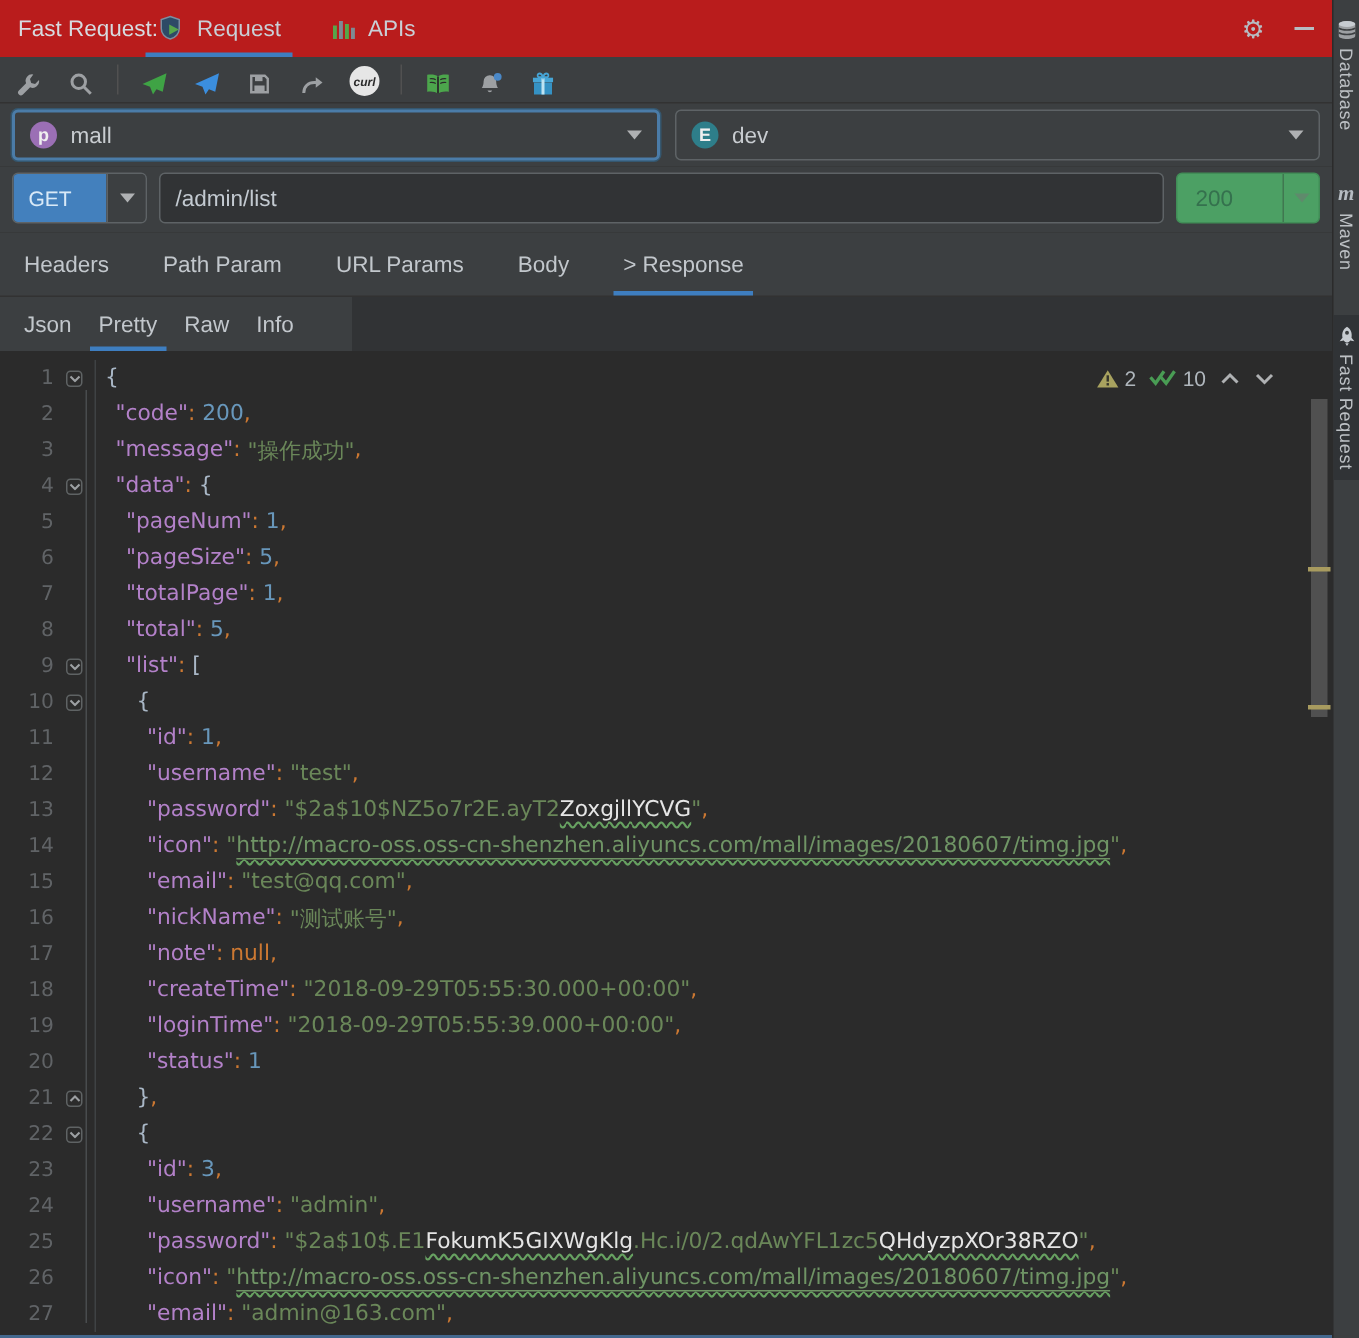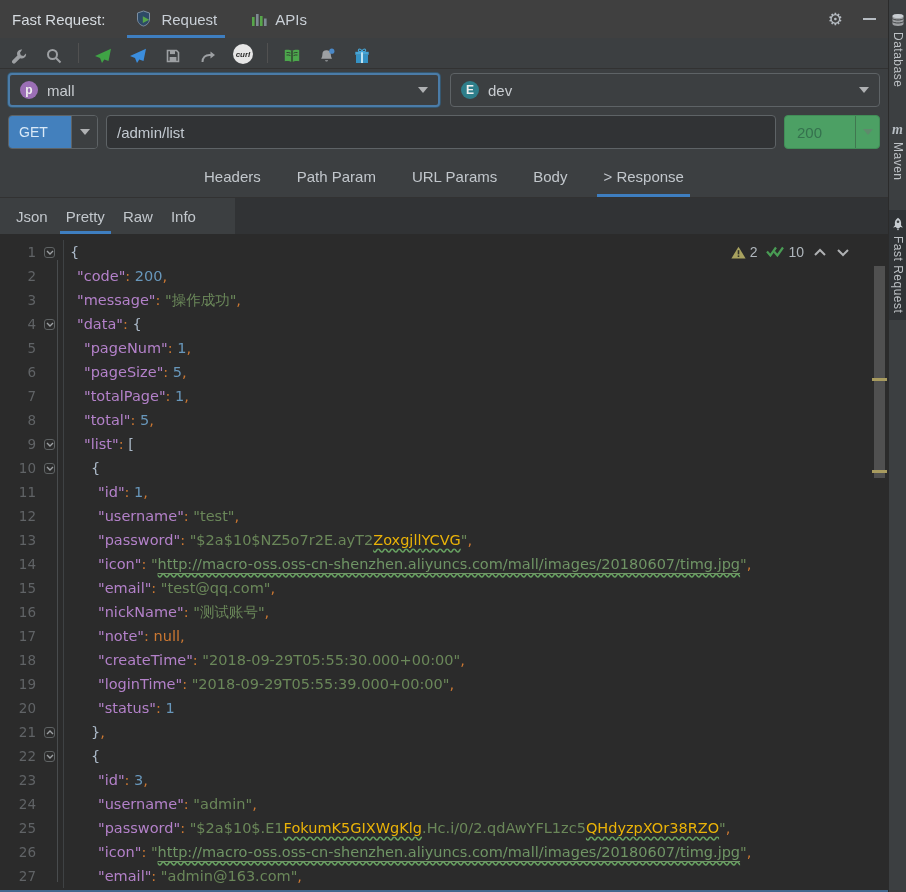--- a/index.html
+++ b/index.html
@@ -2,22 +2,22 @@
 <html><head>
 <meta charset="utf-8">
 <style>
   * { box-sizing: border-box; margin: 0; padding: 0; }
   html,body { width:906px; height:892px; background:#2B2B2B; overflow:hidden;
     font-family:"Liberation Sans", sans-serif; }
   .app { position:relative; width:906px; height:892px; display:flex; }
   .main { width:888px; height:100%; display:flex; flex-direction:column; border-bottom:2px solid #44688E; }
 
   
-  .titlebar { height:38px; background:#404040; display:flex; align-items:center;
-    padding:0 12px; gap:30px; color:#D6DBE0; font-size:15px; flex-shrink:0; }
+  .titlebar { height:38px; background:#b91c1c; display:flex; align-items:center;
+    padding:0 12px; color:#D6DBE0; font-size:15px; flex-shrink:0; }
   .ttab { display:flex; align-items:center; gap:8px; height:38px; position:relative; color:#C9CFD6; }
   .ttab.active::after { content:""; position:absolute; left:-8px; right:-8px; bottom:0; height:3px; background:#3E7EC0; }
   .tb-actions { margin-left:auto; display:flex; align-items:center; gap:20px; }
   .gear { font-size:17px; color:#B6BCC2; line-height:1; }
   .minimize { width:13px; height:2px; background:#B6BCC2; display:inline-block; }
 
   
   .toolbar { height:31px; background:#3C3F41; border-bottom:1px solid #323232;
     display:flex; align-items:center; padding:0 8px; gap:13px; flex-shrink:0; }
   .tbi { width:22px; height:22px; display:flex; align-items:flex-end; justify-content:center; }
@@ -43,21 +43,21 @@
   .url-input { flex:1; height:34px; background:#313335; border:1px solid #5E6366; border-radius:4px;
     color:#C3CAD1; font-size:15px; padding:0 10px; display:flex; align-items:center; }
   .status { width:96px; height:34px; border-radius:4px; background:#4CA064; display:flex; overflow:hidden;
     border:1px solid #418D57; flex-shrink:0; }
   .status-label { flex:1; display:flex; align-items:center; padding-left:12px; color:#35714E; font-size:15px; }
   .status-arrow { width:24px; display:flex; align-items:center; justify-content:center; border-left:1px solid rgba(43,43,43,.35); }
   .status-arrow .chev { margin:0; border-top-color:#5F8A6C; }
 
   
   .reqtabs { height:43px; background:#3C3F41; border-bottom:1px solid #323232; display:flex;
-    align-items:flex-end; padding:0 16px; gap:36px; font-size:15px; color:#C2C7CC; flex-shrink:0;justify-content:center; }
+    align-items:flex-end; padding:0 16px; gap:36px; font-size:15px; color:#C2C7CC; flex-shrink:0; }
   .rtab { padding-bottom:12px; position:relative; }
   .rtab.active::after { content:""; position:absolute; left:-6px; right:-6px; bottom:0; height:3px; background:#3E7EC0; }
 
   
   .restabs { height:36px; background:linear-gradient(to right, #3C3F41 235px, #313335 235px);
     display:flex; align-items:flex-end; padding:0 16px; gap:18px; font-size:15px; color:#C2C7CC; flex-shrink:0; }
   .stab { padding-bottom:9px; position:relative; }
   .stab.active::after { content:""; position:absolute; left:-6px; right:-6px; bottom:0; height:3px; background:#3E7EC0; }
 
   
@@ -66,21 +66,21 @@
   .fold-line { position:absolute; left:57px; top:26px; bottom:8px; width:1px; background:#494C4E; }
   .line { display:flex; height:24px; align-items:center; }
   .lnum { width:36px; text-align:right; color:#606366; font-size:13.5px; flex-shrink:0;
     font-family:"DejaVu Sans", sans-serif; }
   .foldcol { width:27px; flex-shrink:0; display:flex; justify-content:center; align-items:center; position:relative; z-index:1; }
   .fmark { width:11px; height:11px; border:1px solid #5F6364; border-radius:3px; background:#2B2B2B;
     display:flex; align-items:center; justify-content:center; }
   .codecell { border-left:1px solid #3F4244; height:24px; display:flex; align-items:center; flex:1; white-space:pre; }
   .tk { color:#B381C9; } .tc { color:#CC7832; } .tn { color:#6897BB; } .ts { color:#6A8759; }
   .tp { color:#A9B7C6; } .tu { color:#CC7832; }
-  .tt { color:#eab308; text-decoration:underline wavy #67A161; text-decoration-skip-ink:none; text-underline-offset:3px; }
+  .tt { color:#e5e5e5; text-decoration:underline wavy #67A161; text-decoration-skip-ink:none; text-underline-offset:3px; }
   .tl-wrap { text-decoration:underline wavy #67A161; text-decoration-skip-ink:none; text-underline-offset:4px; }
   .tl { color:#6F9465; text-decoration:underline solid #6F9465; }
 
   .editor-badges { position:absolute; top:10px; right:38px; display:flex; align-items:center; gap:9px;
     font-size:14px; color:#AFB6BC; font-family:"Liberation Sans",sans-serif; }
   .bd { display:flex; align-items:center; gap:4px; }
   .sb-thumb { position:absolute; right:3px; top:32px; width:11px; height:212px; background:rgba(164,164,164,.30); }
   .stripe-mark { position:absolute; right:1px; width:15px; height:3px; background:#A89B5F; }
 
   

